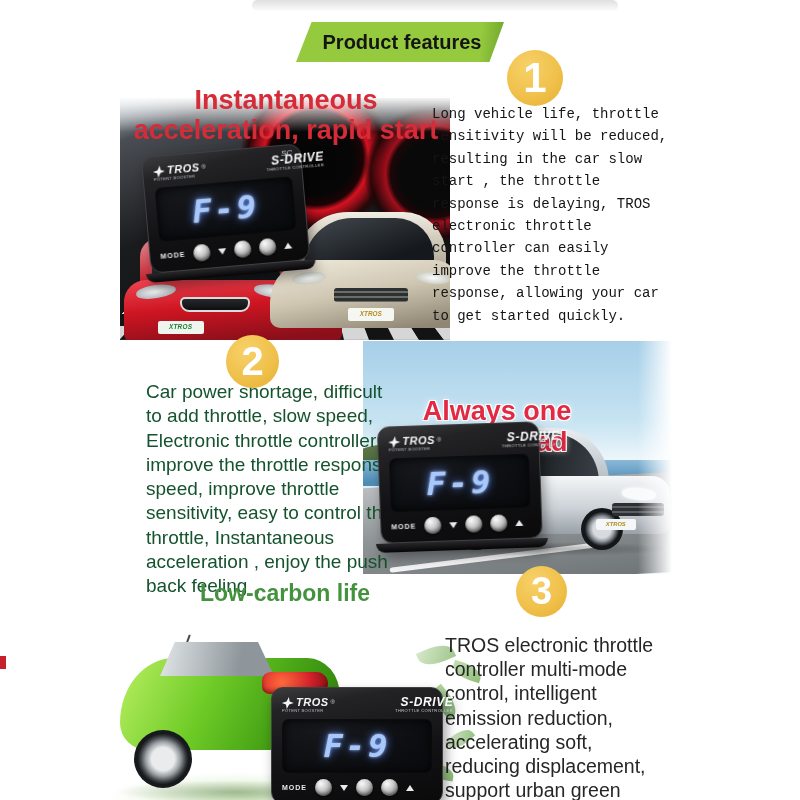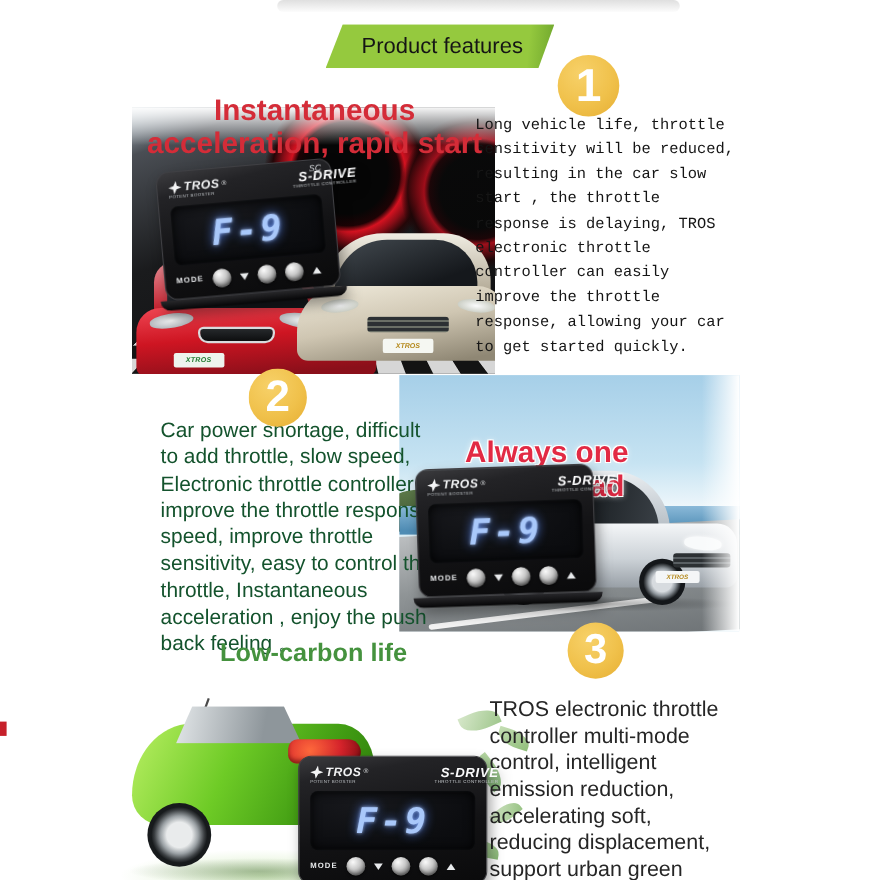--- a/index.html
+++ b/index.html
@@ -12,21 +12,21 @@
 
   
   .topbar { left:252px; top:0; width:366px; height:11px; border-radius:10px;
     background:linear-gradient(#d7d7d7,#fcfcfc); opacity:.8; }
 
   
   .banner { left:296px; top:22px; width:208px; height:40px;
     clip-path:polygon(7.5% 0, 100% 0, 93% 100%, 0 100%);
     background:linear-gradient(95deg,#95c93e 0%,#95c93e 88%,#6fa62d 100%);
     display:flex; align-items:center; justify-content:center; z-index:8; }
-  .banner-label { font-size:20px; font-weight:400; color:#151515; padding-left:4px; }
+  .banner-label { font-size:20px; font-weight:700; color:#151515; padding-left:4px; }
 
   
   .badge { border-radius:50%; color:#fff; font-weight:700; z-index:9;
     background:radial-gradient(circle at 38% 30%, #f7d169, #f0c14b 55%, #e6ae33);
     display:flex; align-items:center; justify-content:center; }
   .badge1 { left:507px; top:50px;  width:56px; height:56px; font-size:42px; }
   .badge2 { left:226px; top:335px; width:53px; height:53px; font-size:40px; }
   .badge3 { left:516px; top:566px; width:51px; height:51px; font-size:38px; }
 
   

